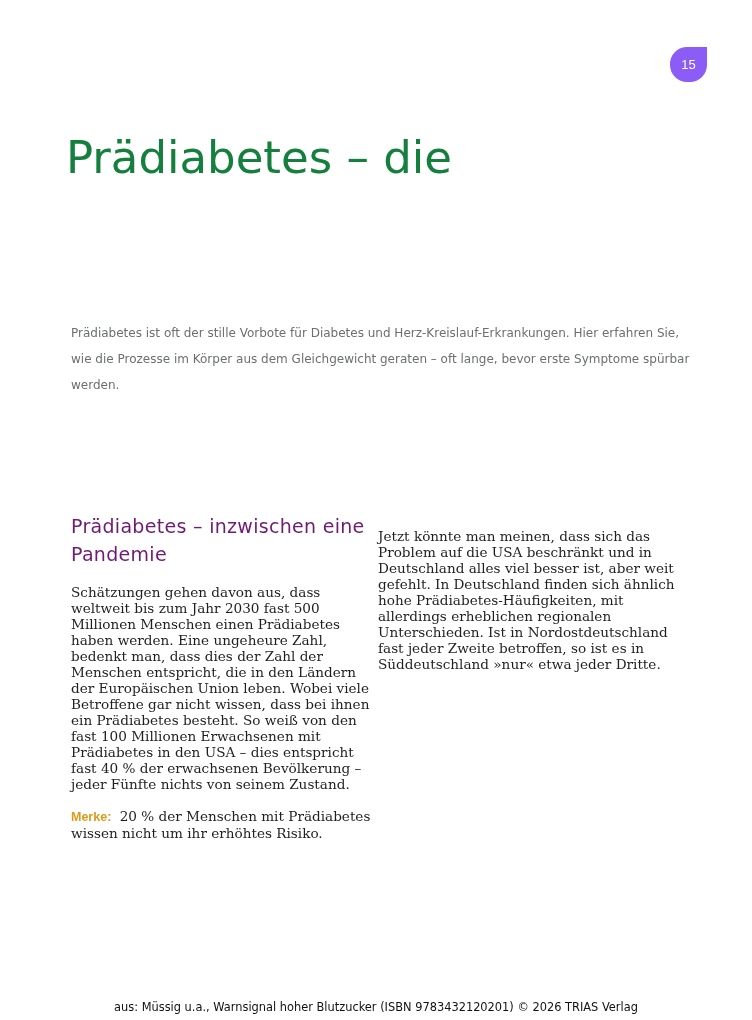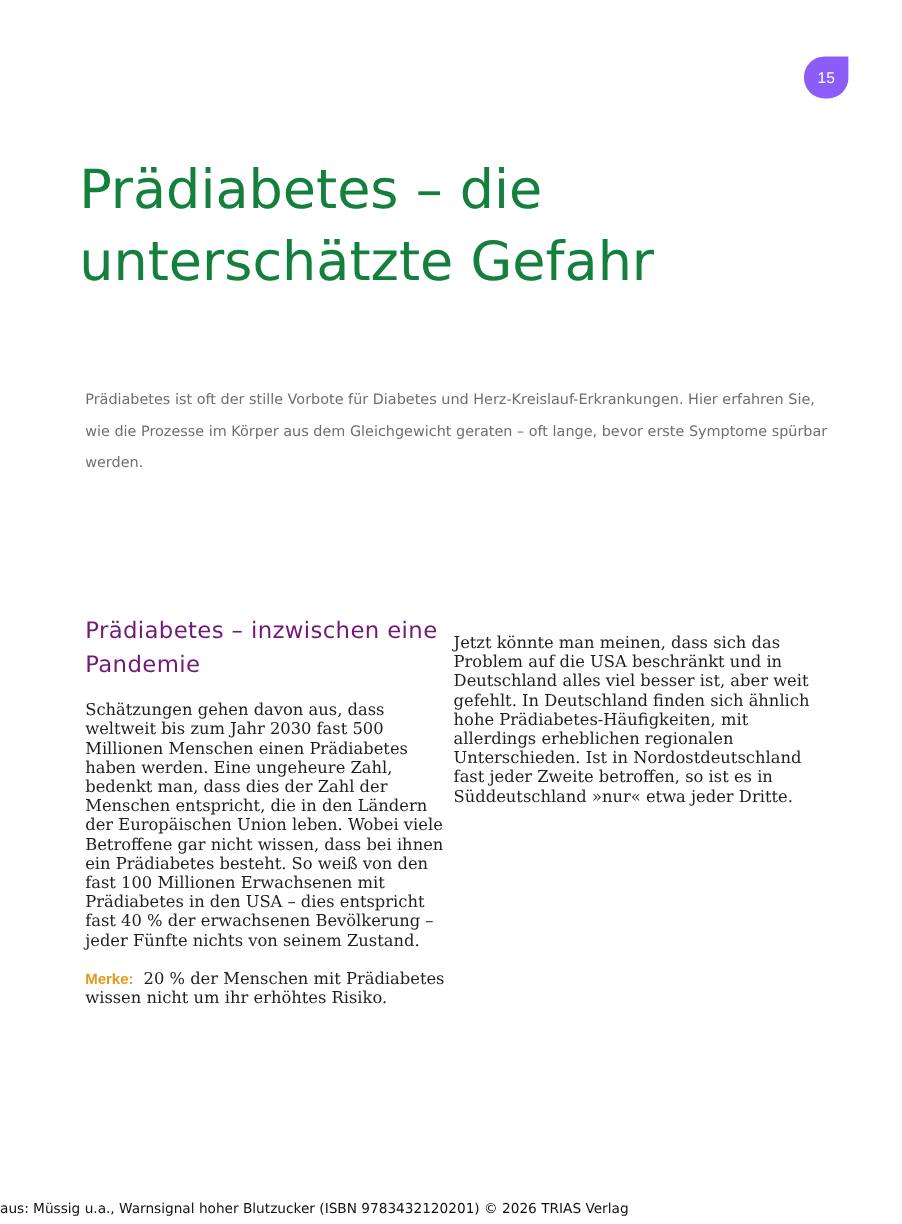--- a/index.html
+++ b/index.html
@@ -32,34 +32,33 @@
     }
     .body-text {
       font-family: "DejaVu Serif", serif; color: #1f1f1f;
       font-size: 13.6px; line-height: 16px; margin: 13px 0 14px 0;
     }
     .merke-label {
       font-family: Liberation Sans, sans-serif; color: #e09a1a; font-size: 12.5px; font-weight: bold;
       margin-right: 4px;
     }
     .footer {
-      position: absolute; left: 0; top: 1000px; width: 752px; 
+      position: absolute; left: 0; top: 1000px; width: 752px; text-align: center;
       font-family: "DejaVu Sans", sans-serif; color: #111; font-size: 11.4px;
     }
   </style>
 </head>
 <body>
 
 <div class="page-badge">
   <span>15</span>
 </div>
 
 <h1 class="title">
   <span>Prädiabetes – die</span><br>
-  <span>unterschätzte Gefahr</span>
 </h1>
 
 <p class="intro">Prädiabetes ist oft der stille Vorbote für Diabetes und Herz-Kreislauf-Erkrankungen. Hier erfahren Sie, wie die Prozesse im Körper aus dem Gleichgewicht geraten – oft lange, bevor erste Symptome spürbar werden.</p>
 
 <div class="col col-left">
   <h2 class="h2">Prädiabetes – inzwischen eine Pandemie</h2>
   <p class="body-text" style="text-align:left; hyphens:auto;">Schätzungen gehen davon aus, dass weltweit bis zum Jahr 2030 fast 500 Millionen Menschen einen Prädiabetes haben werden. Eine ungeheure Zahl, bedenkt man, dass dies der Zahl der Menschen entspricht, die in den Ländern der Europäischen Union leben. Wobei viele Betroffene gar nicht wissen, dass bei ihnen ein Prädiabetes besteht. So weiß von den fast 100 Millionen Erwachsenen mit Prädiabetes in den USA – dies entspricht fast 40 % der erwachsenen Bevölkerung – jeder Fünfte nichts von seinem Zustand.</p>
   <p class="body-text" style="margin-top:16px;">
     <span class="merke-label">Merke:</span>
     <span>20 % der Menschen mit Prädiabetes wissen nicht um ihr erhöhtes Risiko.</span>

